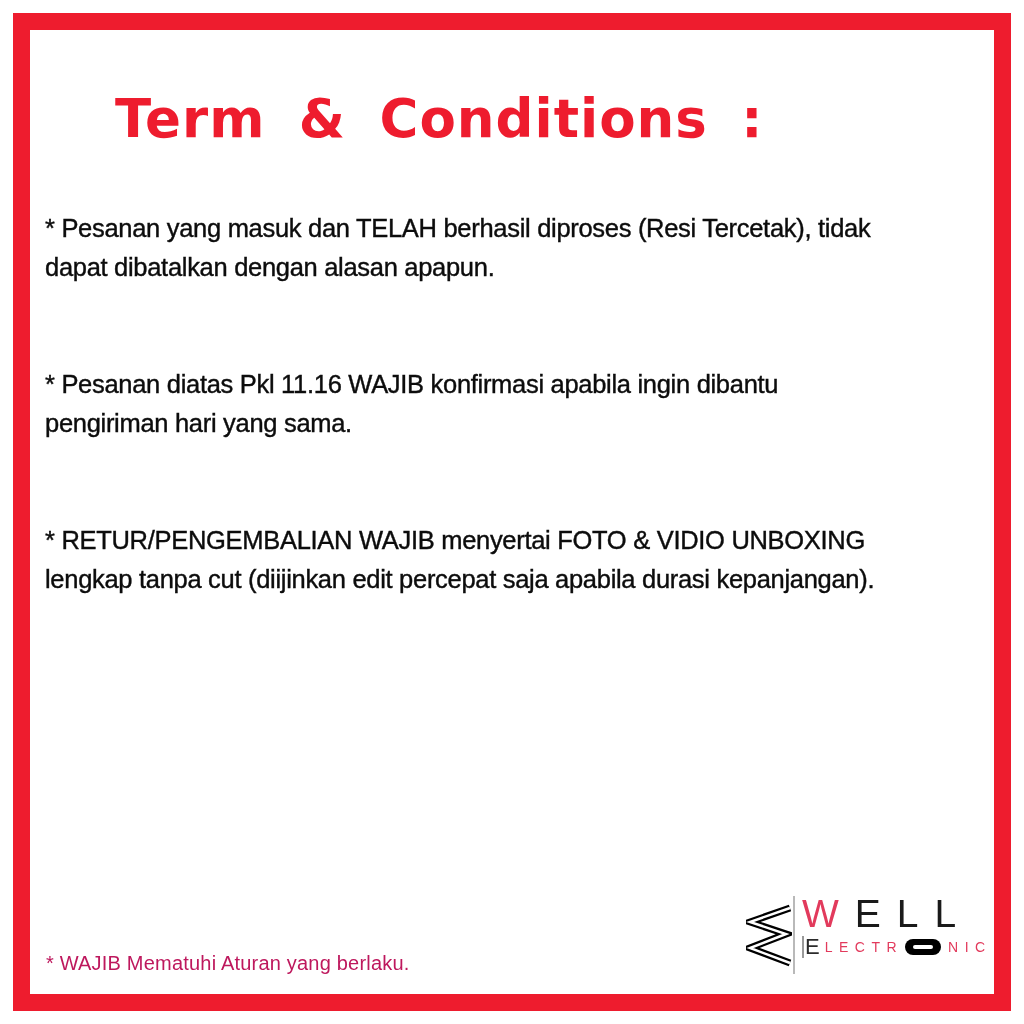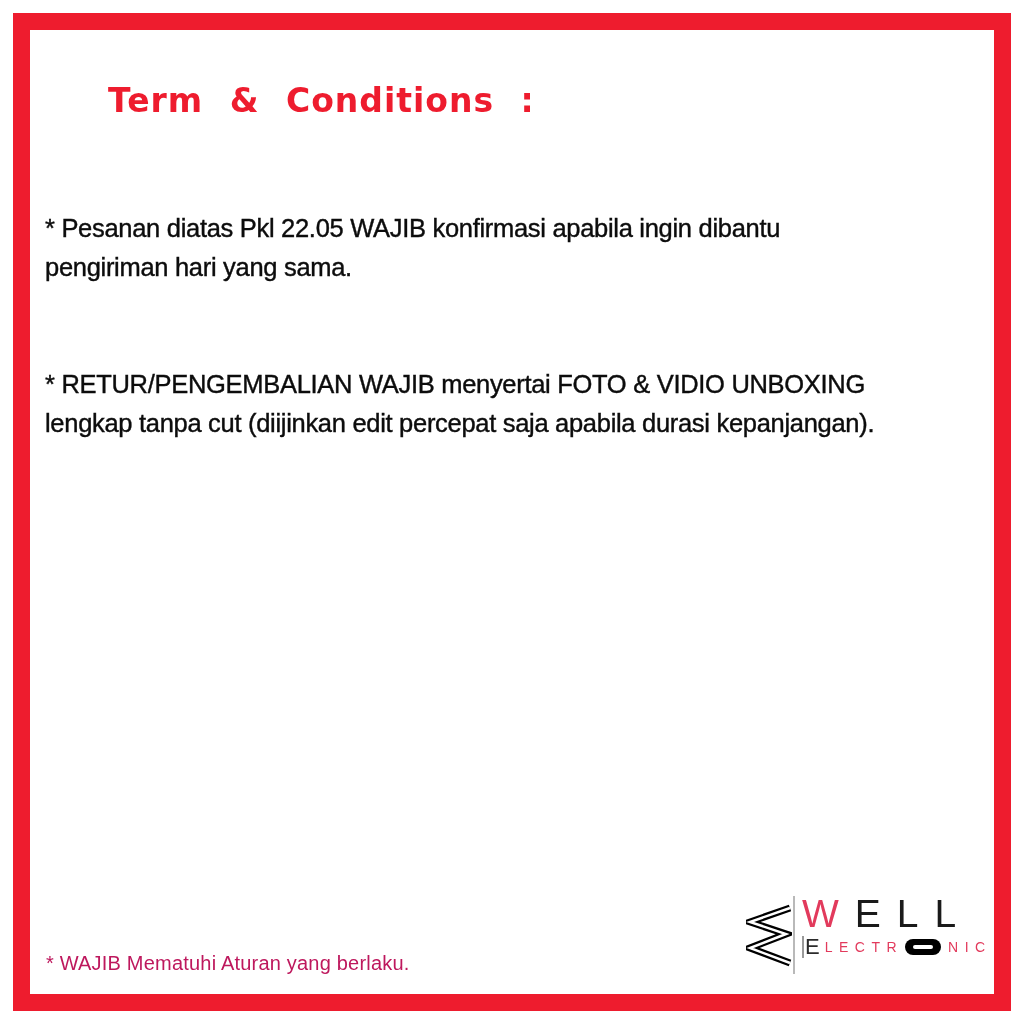--- a/index.html
+++ b/index.html
@@ -13,24 +13,24 @@
   }
   .frame {
     position: absolute;
     left: 13px; top: 13px; right: 13px; bottom: 13px;
     border: 17px solid #ee1c2e;
     pointer-events: none;
   }
   .title {
     position: absolute;
     left: 103px; top: 76px;
-    margin: 5px;
+    margin: 12px;
     color: #ee1c2e;
     font-family: "DejaVu Sans", "Liberation Sans", sans-serif;
-    font-size: 33px;
+    font-size: 53px;
     font-weight: 700;
     letter-spacing: 1px;
     word-spacing: 14px;
   }
   .terms {
     position: absolute;
     left: 45px; top: 170px;
     width: 952px;
     color: #0c0c0c;
     font-size: 25.5px;
@@ -113,21 +113,23 @@
 </head>
 <body>
 
 <div class="page">
 
   <div class="frame"></div>
 
   <h1 class="title">Term &amp; Conditions :</h1>
 
   <div class="terms">
-    <p>* Pesanan diatas Pkl 22.05 WAJIB konfirmasi apabila ingin dibantu
+    <p>* Pesanan yang masuk dan TELAH berhasil diproses (Resi Tercetak), tidak
+dapat dibatalkan dengan alasan apapun.</p>
+    <p>* Pesanan diatas Pkl 11.16 WAJIB konfirmasi apabila ingin dibantu
 pengiriman hari yang sama.</p>
     <p>* RETUR/PENGEMBALIAN WAJIB menyertai FOTO &amp; VIDIO UNBOXING
 lengkap tanpa cut (diijinkan edit percepat saja apabila durasi kepanjangan).</p>
     
   </div>
 
   <div class="footer-note">* WAJIB Mematuhi Aturan yang berlaku.</div>
 
   <div class="logo">
     <svg class="logo-mark" width="46" height="64" viewBox="0 0 46 64">

